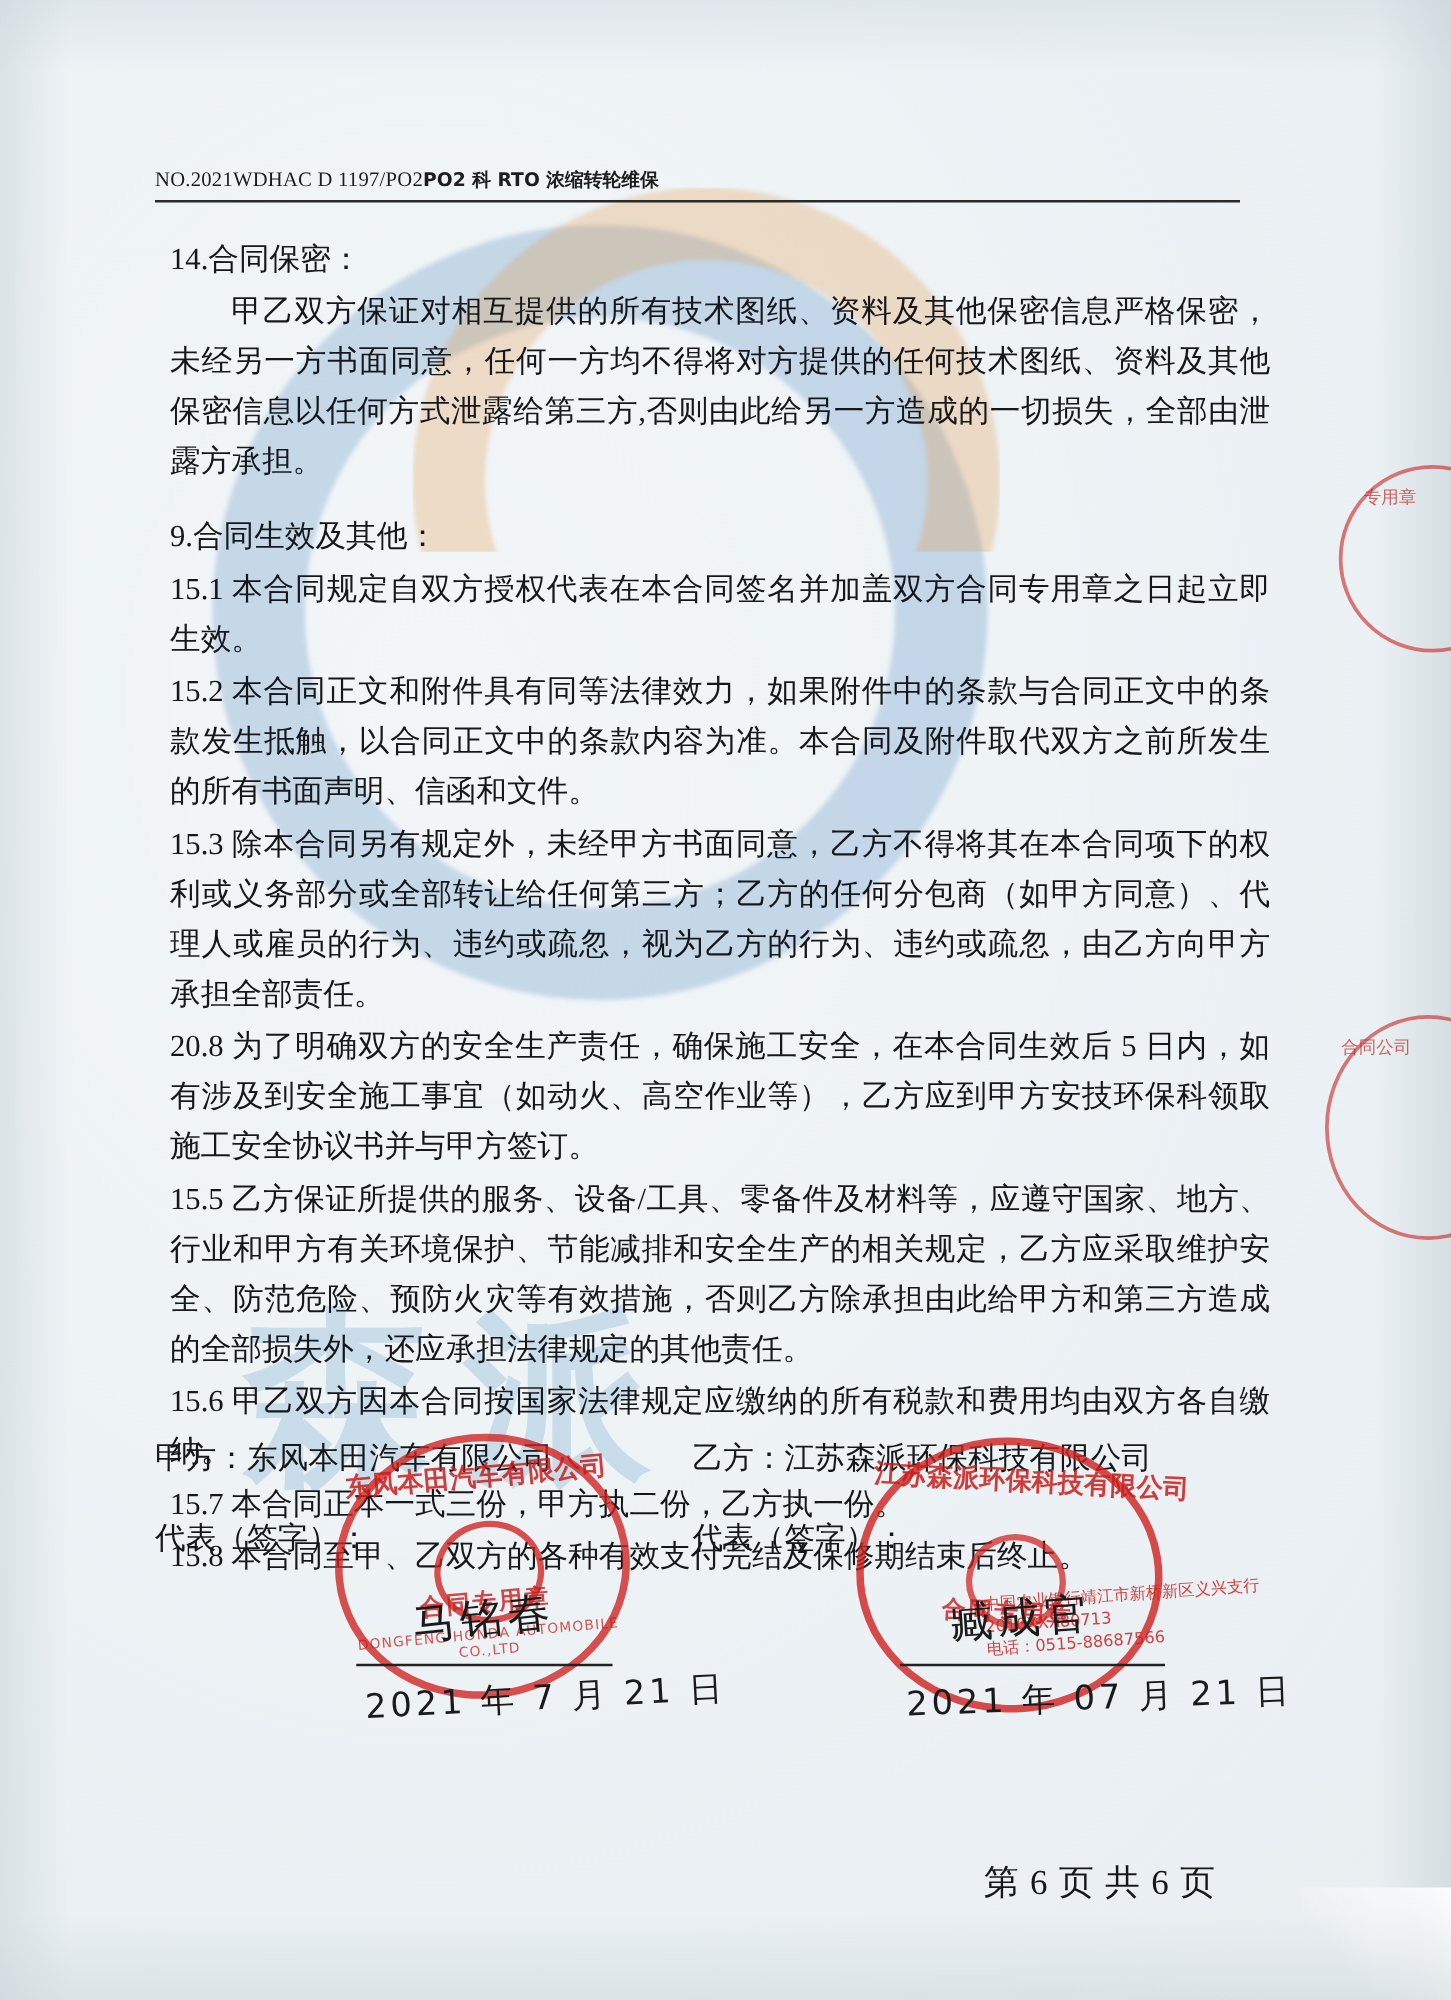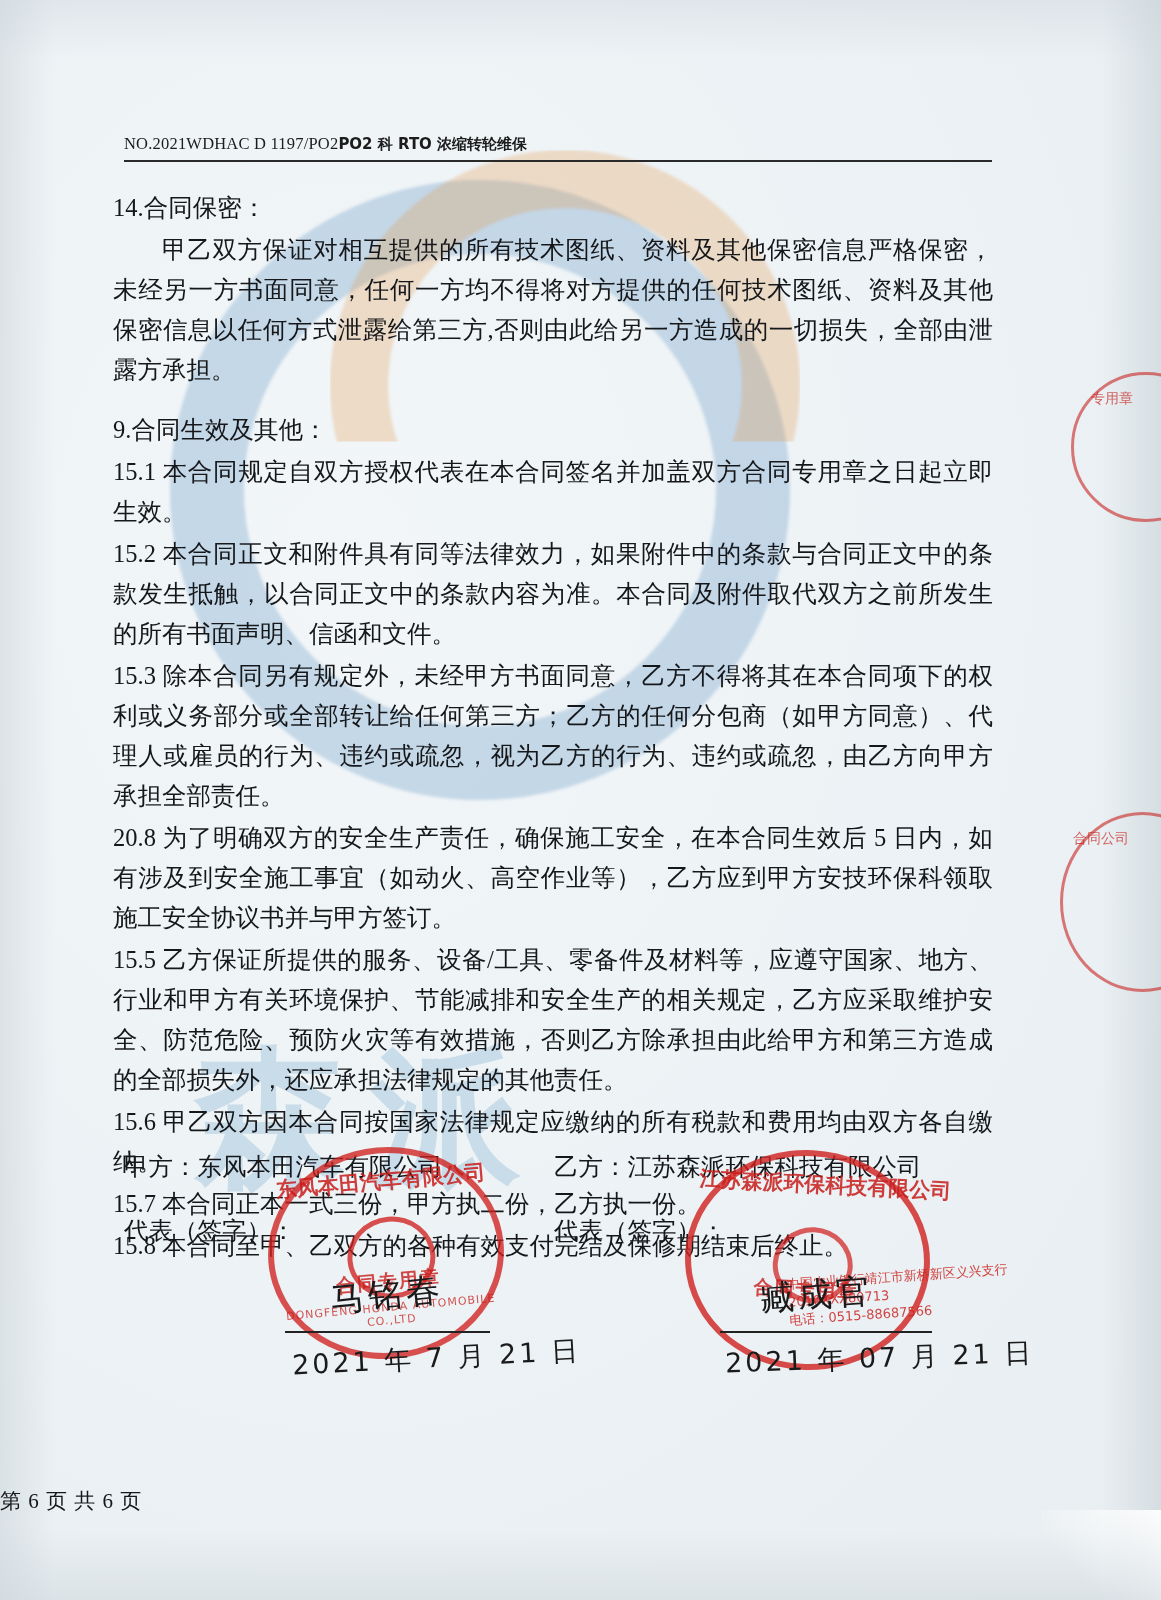--- a/index.html
+++ b/index.html
@@ -94,21 +94,21 @@
     left: 124px;
     top: 160px;
     width: 868px;
     height: 1.5px;
     background: #2a2a2a;
   }
 
   
   .body-text {
     position: absolute;
-    left: 113px;
+    left: 136px;
     top: 188px;
     width: 880px;
     font-size: 24.5px;
     line-height: 40px;
     color: #15171a;
     font-family: "Liberation Serif", serif;
   }
   .para {
     margin: 0 0 2px 0;
     text-align: justify;
@@ -282,22 +282,22 @@
   }
   .edge-arc-1 { right: -60px; top: 372px; width: 150px; height: 150px; }
   .edge-arc-2 { right: -64px; top: 812px; width: 165px; height: 180px; }
 
   
   .footer {
     position: absolute;
     left: 0;
     top: 1487px;
     width: 973px;
-    text-align: left;
-    font-size: 21px;
+    text-align: right;
+    font-size: 28px;
     color: #15171a;
     letter-spacing: 1px;
   }
 
   
   .corner-fold {
     position: absolute;
     right: 0;
     bottom: 0;
     width: 120px;

